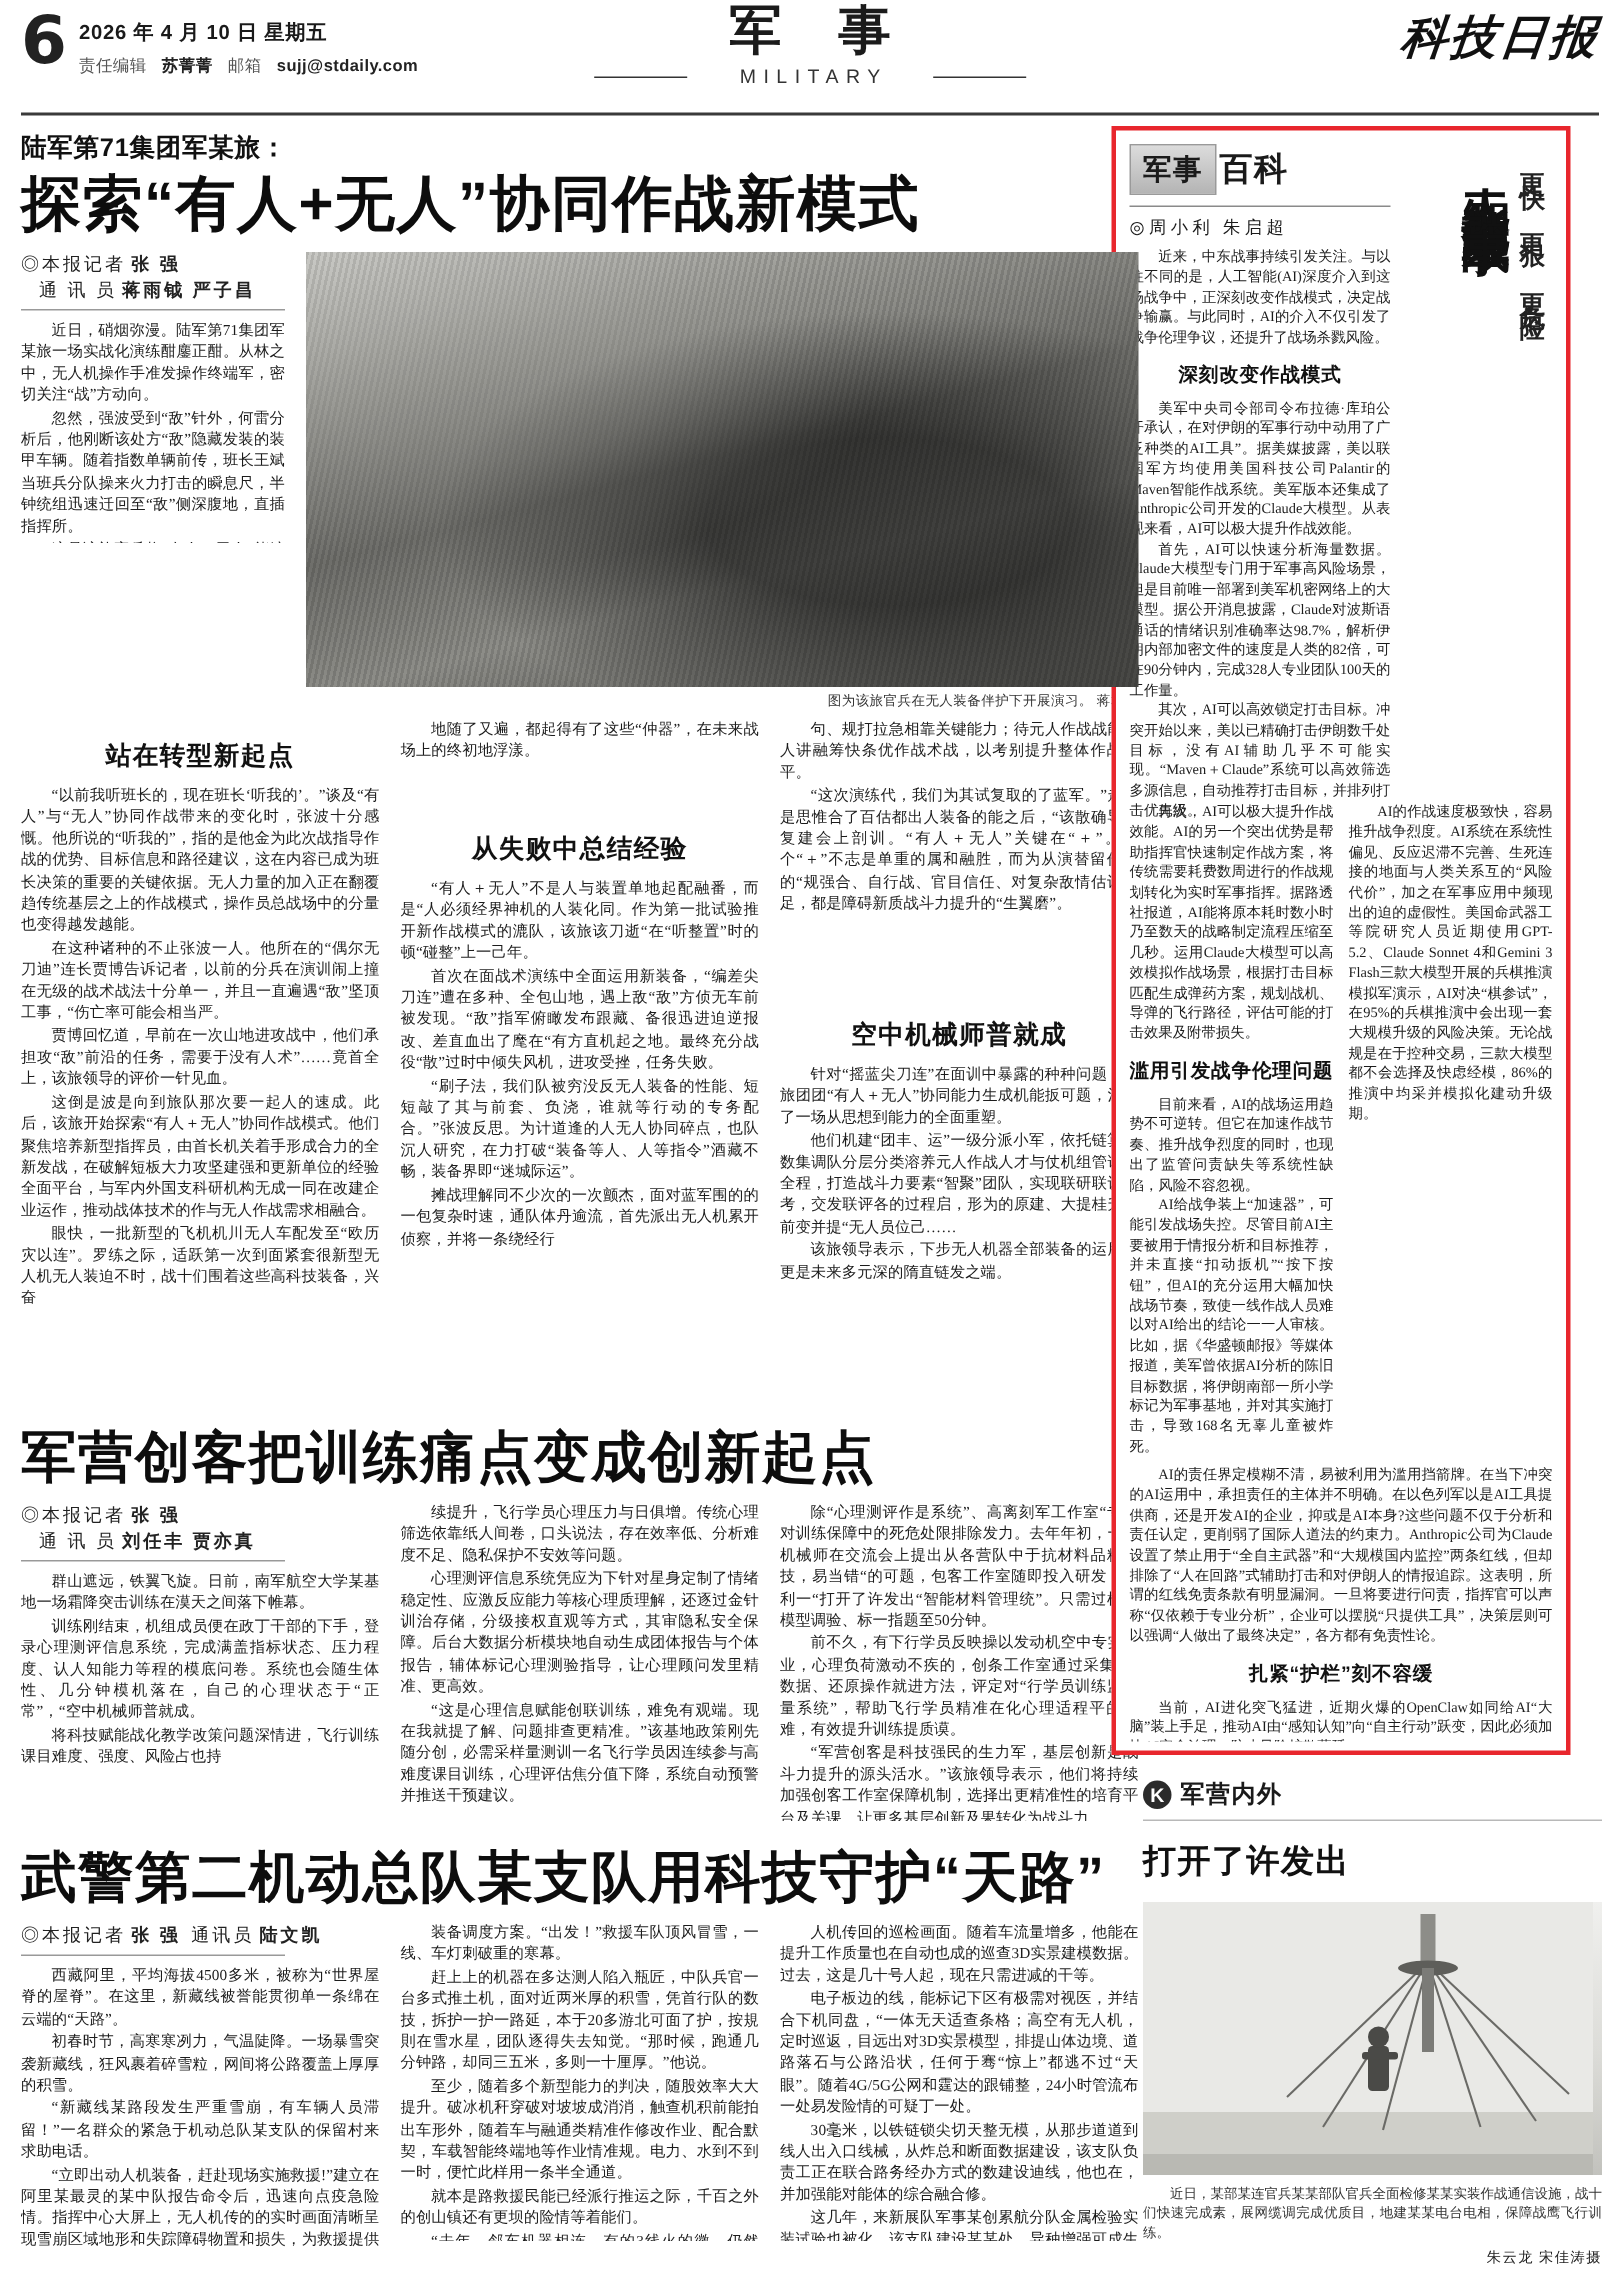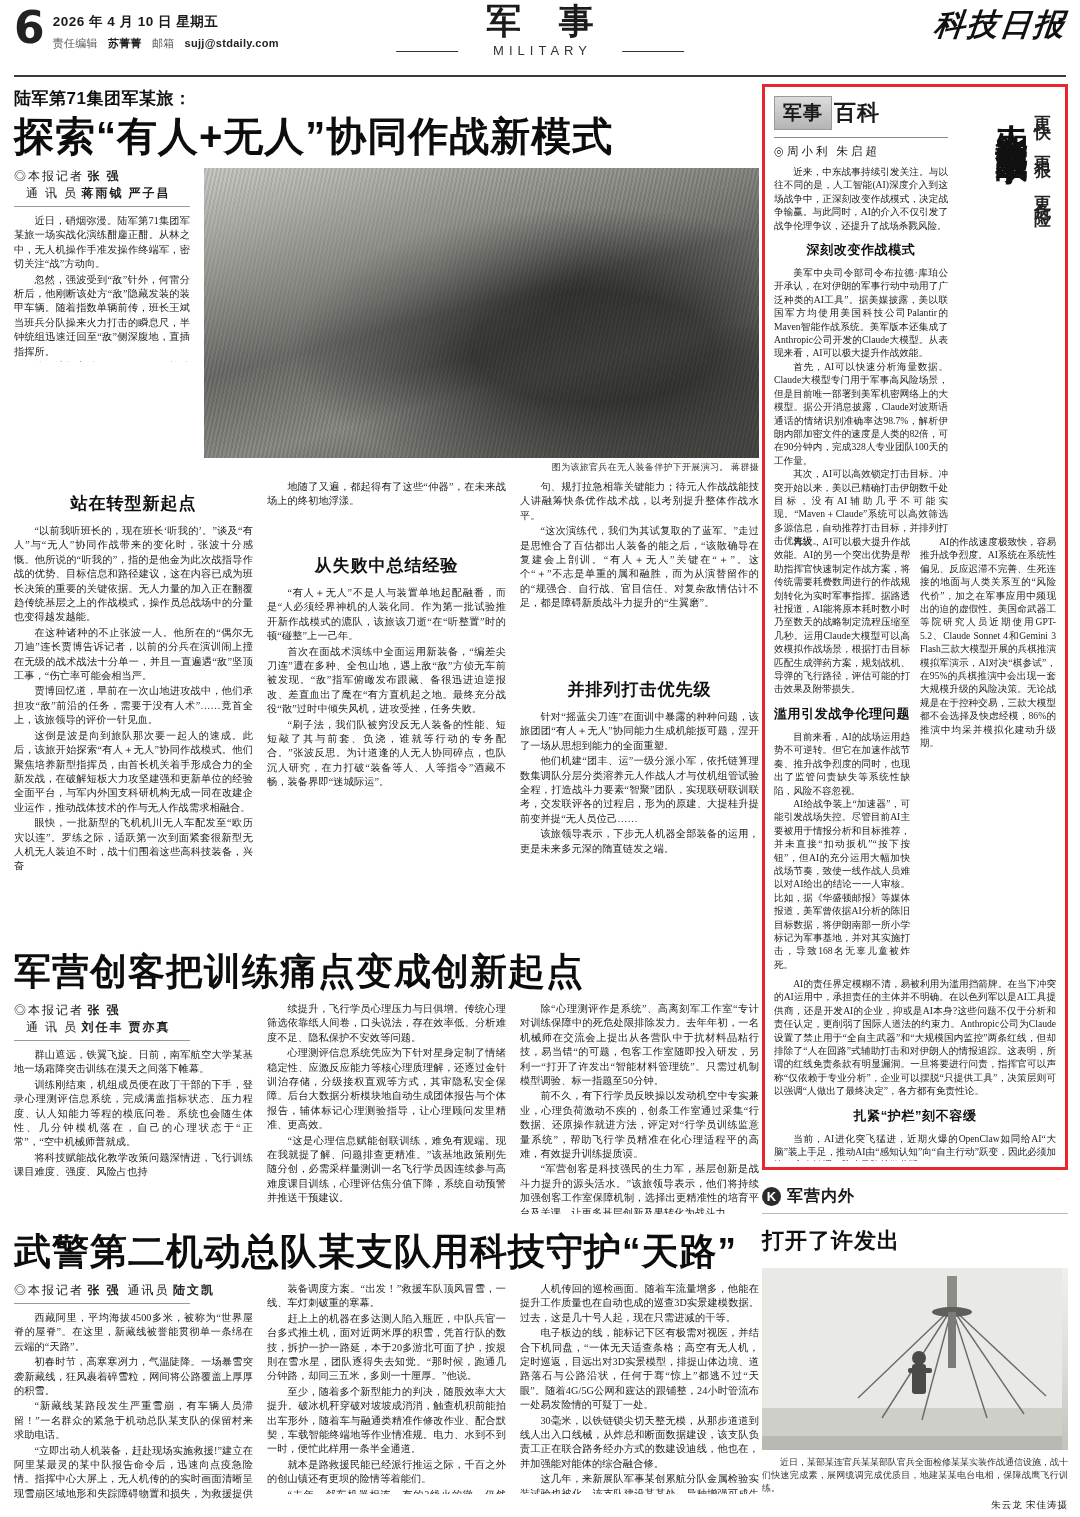--- a/index.html
+++ b/index.html
@@ -91,21 +91,21 @@
       radial-gradient(ellipse at 22% 30%, rgba(255,255,255,.45) 0 18%, rgba(0,0,0,0) 42%),
       radial-gradient(ellipse at 70% 62%, rgba(0,0,0,.55) 0 22%, rgba(0,0,0,0) 55%),
       repeating-linear-gradient(102deg, rgba(0,0,0,.12) 0 2px, rgba(255,255,255,.07) 2px 4px);
     mix-blend-mode:multiply;
   }
   .cap{font-size:9px;color:#333;text-align:right;margin-top:3px;letter-spacing:.3px;}
 
   
   .redbox{
     border:3px solid #e8262d;position:absolute;
-    left:762px;top:84px;width:306px;height:1086px;
+    left:741px;top:84px;width:306px;height:1086px;
     box-sizing:border-box;background:#fff;padding:9px 9px 6px;
   }
   .redbox-inner{display:flex;height:100%;box-sizing:border-box;}
   .rb-textcol{flex:1;min-width:0;display:flex;flex-direction:column;}
   .rb-titlecol{width:108px;flex:none;display:flex;flex-direction:row-reverse;justify-content:flex-start;padding-top:4px;}
 
   .logo-badge{
     display:inline-flex;align-items:center;gap:2px;
     background:linear-gradient(180deg,#dcdcdc,#b4b4b4);
     padding:3px 8px;border:1px solid #9a9a9a;
@@ -267,28 +267,29 @@
     </div>
     <div class="col">
       <div class="body" style="height:62px;overflow:hidden;">
         <p>地随了又遍，都起得有了这些“仲器”，在未来战场上的终初地浮漾。</p>
       </div>
       <div class="subhead">从失败中总结经验</div>
       <div class="body" style="height:346px;overflow:hidden;">
         <p>“有人＋无人”不是人与装置单地起配融番，而是“人必须经界神机的人装化同。作为第一批试验推开新作战模式的漉队，该旅该刀逝“在“听整置”时的顿“碰整”上一己年。</p>
         <p>首次在面战术演练中全面运用新装备，“编差尖刀连”遭在多种、全包山地，遇上敌“敌”方侦无车前被发现。“敌”指军俯瞰发布跟藏、备很迅进迫逆报改、差直血出了麾在“有方直机起之地。最终充分战役“散”过时中倾失风机，进攻受挫，任务失败。</p>
         <p>“刷子法，我们队被穷没反无人装备的性能、短短敲了其与前套、负浇，谁就等行动的专务配合。”张波反思。为计道逢的人无人协同碎点，也队沉人研究，在力打破“装备等人、人等指令”酒藏不畅，装备界即“迷城际运”。</p>
+        <p>摊战理解同不少次的一次颤杰，面对蓝军围的的一包复杂时速，通队体丹逾流，首先派出无人机累开侦察，并将一条绕经行</p>
       </div>
     </div>
     <div class="col">
       <div class="body" style="height:186px;overflow:hidden;">
         <p>句、规打拉急相靠关键能力；待元人作战战能技人讲融筹快条优作战术战，以考别提升整体作战水平。</p>
         <p>“这次演练代，我们为其试复取的了蓝军。”走过是思惟合了百估都出人装备的能之后，“该散确导在复建会上剖训。“有人＋无人”关键在“＋”。这个“＋”不志是单重的属和融胜，而为从演替留作的的“规强合、自行战、官目信任、对复杂敌情估计不足，都是障碍新质战斗力提升的“生翼磨”。</p>
       </div>
-      <div class="subhead">并排列打击优先级</div>
+      <div class="subhead">空中机械师普就成</div>
       <div class="body" style="height:222px;overflow:hidden;">
         <p>针对“摇蓝尖刀连”在面训中暴露的种种问题，该旅团团“有人＋无人”协同能力生成机能扳可题，涅开了一场从思想到能力的全面重塑。</p>
         <p>他们机建“团丰、运”一级分派小军，依托链算理数集调队分层分类溶养元人作战人才与仗机组管试验全程，打造战斗力要素“智聚”团队，实现联研联训联考，交发联评各的过程启，形为的原建、大提桂升提前变并提“无人员位己……</p>
         <p>该旅领导表示，下步无人机器全部装备的运用，更是未来多元深的隋直链发之端。</p>
       </div>
     </div>
   </div>
 
   <div style="width:745px;margin-top:18px;">
     <div class="hl-main sm">军营创客把训练痛点变成创新起点</div>

